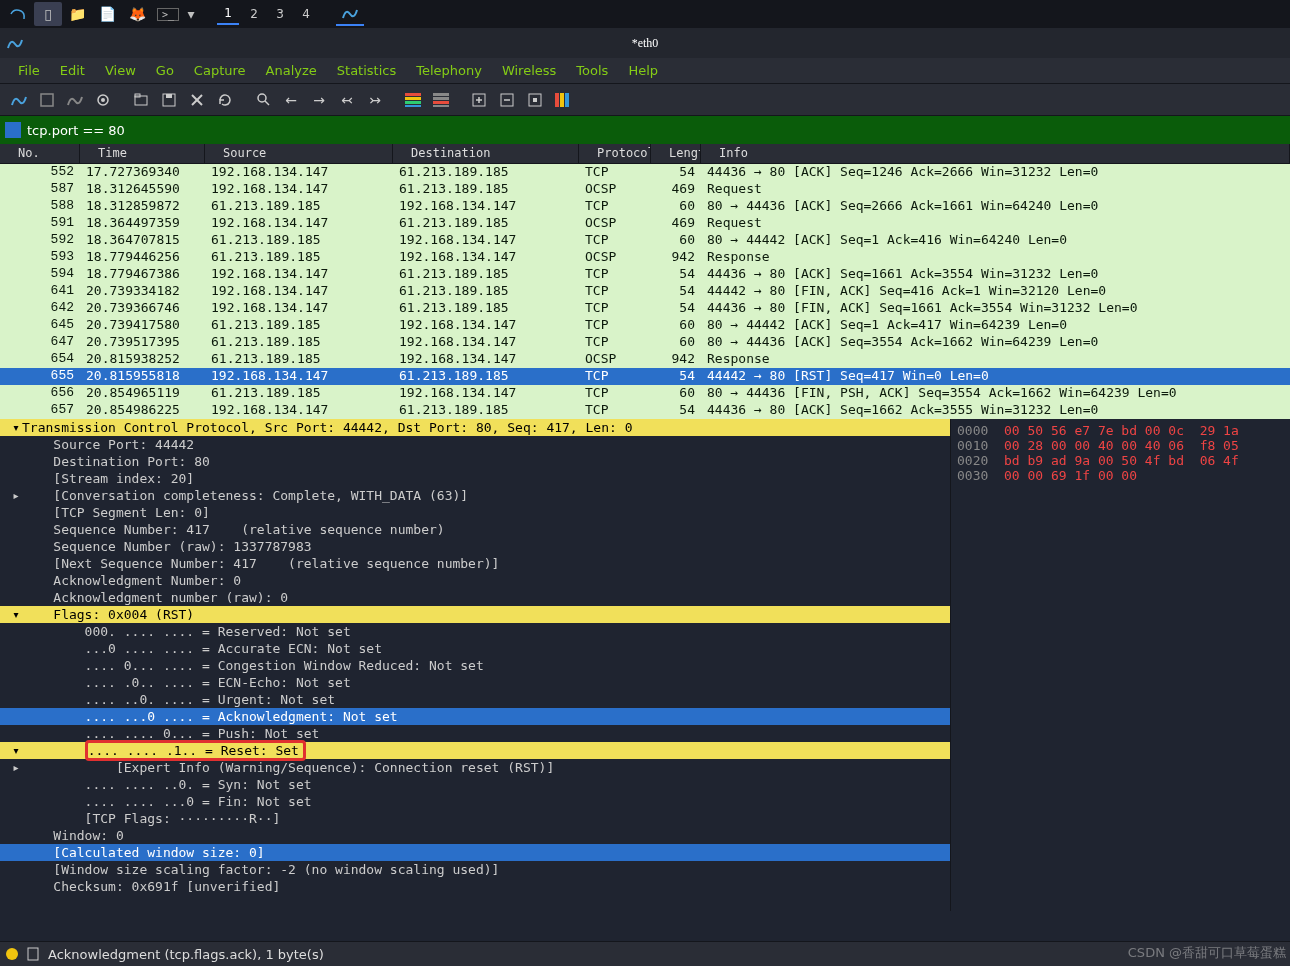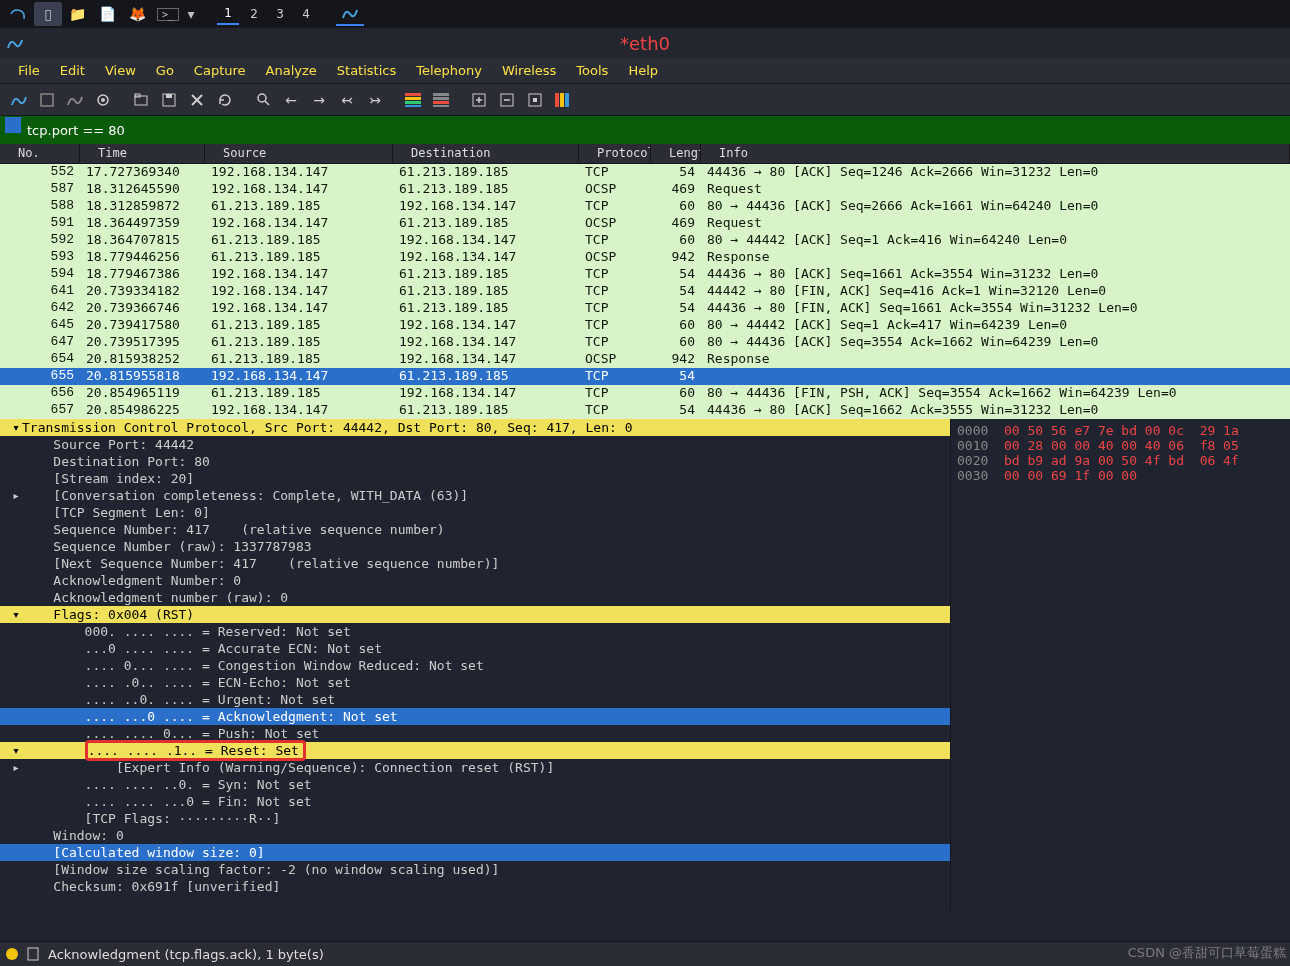--- a/index.html
+++ b/index.html
@@ -5,31 +5,31 @@
   * { box-sizing: border-box; margin: 0; padding: 0; }
   body { font-family: "DejaVu Sans", Arial, sans-serif; font-size: 13px; background: #1f2430; color: #d0d0d0; width: 1290px; height: 966px; overflow: hidden; position: relative; }
   .mono { font-family: "DejaVu Sans Mono", "Courier New", monospace; }
   
   .taskbar { height: 28px; background: #14161c; display: flex; align-items: center; padding: 0 4px; gap: 2px; }
   .tb-item { width: 28px; height: 24px; display: flex; align-items: center; justify-content: center; color: #c0c0c0; font-size: 14px; }
   .tb-item.active { border-bottom: 2px solid #3b82f6; }
   .tb-ws { width: 22px; height: 22px; display: flex; align-items: center; justify-content: center; color: #ccc; font-size: 12px; margin: 0 1px; }
   .tb-ws.active { border-bottom: 2px solid #3b82f6; color: #fff; }
   
-  .titlebar { height: 30px; background: #23262e; display: flex; align-items: center; justify-content: center; color: #ef4444; font-size: 18px; }
+  .titlebar { height: 30px; background: #23262e; display: flex; align-items: center; justify-content: center; color: #ffffff; font-size: 12px; font-family: Liberation Serif, serif; }
   .titlebar .icon-sm { position: absolute; left: 6px; }
   
   .menubar { height: 26px; background: #2a2d36; display: flex; align-items: center; padding: 0 8px; gap: 0; border-bottom: 1px solid #14161c; }
-  .menubar span { padding: 4px 10px; color: #fde047; cursor: default; }
+  .menubar span { padding: 4px 10px; color: #84cc16; cursor: default; }
   
   .toolbar { height: 32px; background: #2a2d36; display: flex; align-items: center; padding: 0 6px; gap: 2px; border-bottom: 1px solid #14161c; }
   .tb-btn { width: 26px; height: 26px; display: flex; align-items: center; justify-content: center; color: #ccc; font-size: 14px; }
   .tb-sep { width: 8px; }
   
-  .filterbar { height: 28px; background: #0a5c0a; border: 1px solid #0a5c0a; display: flex; padding: 0 4px; }
+  .filterbar { height: 28px; background: #0a5c0a; border: 1px solid #0a5c0a; display: flex; align-items: center; padding: 0 4px; }
   .filterbar .bm { width: 16px; height: 16px; background: #2a6fc9; margin-right: 6px; }
   .filterbar input { flex: 1; background: transparent; border: none; color: #fff; font-family: inherit; font-size: 13px; outline: none; }
   
   .packet-head { height: 20px; background: #2a2d36; display: flex; border-bottom: 1px solid #14161c; color: #ddd; font-size: 12px; }
   .packet-head div { padding: 2px 18px; border-right: 1px solid #14161c; overflow: hidden; white-space: nowrap; }
   .c-no { width: 80px; text-align: right; }
   .c-time { width: 125px; }
   .c-src { width: 188px; }
   .c-dst { width: 186px; }
   .c-proto { width: 72px; }
@@ -235,21 +235,21 @@
     <div class="p-row"><div class="c-no">588</div><div class="c-time">18.312859872</div><div class="c-src">61.213.189.185</div><div class="c-dst">192.168.134.147</div><div class="c-proto">TCP</div><div class="c-len">60</div><div class="c-info">80 → 44436 [ACK] Seq=2666 Ack=1661 Win=64240 Len=0</div></div>
     <div class="p-row"><div class="c-no">591</div><div class="c-time">18.364497359</div><div class="c-src">192.168.134.147</div><div class="c-dst">61.213.189.185</div><div class="c-proto">OCSP</div><div class="c-len">469</div><div class="c-info">Request</div></div>
     <div class="p-row"><div class="c-no">592</div><div class="c-time">18.364707815</div><div class="c-src">61.213.189.185</div><div class="c-dst">192.168.134.147</div><div class="c-proto">TCP</div><div class="c-len">60</div><div class="c-info">80 → 44442 [ACK] Seq=1 Ack=416 Win=64240 Len=0</div></div>
     <div class="p-row"><div class="c-no">593</div><div class="c-time">18.779446256</div><div class="c-src">61.213.189.185</div><div class="c-dst">192.168.134.147</div><div class="c-proto">OCSP</div><div class="c-len">942</div><div class="c-info">Response</div></div>
     <div class="p-row"><div class="c-no">594</div><div class="c-time">18.779467386</div><div class="c-src">192.168.134.147</div><div class="c-dst">61.213.189.185</div><div class="c-proto">TCP</div><div class="c-len">54</div><div class="c-info">44436 → 80 [ACK] Seq=1661 Ack=3554 Win=31232 Len=0</div></div>
     <div class="p-row"><div class="c-no">641</div><div class="c-time">20.739334182</div><div class="c-src">192.168.134.147</div><div class="c-dst">61.213.189.185</div><div class="c-proto">TCP</div><div class="c-len">54</div><div class="c-info">44442 → 80 [FIN, ACK] Seq=416 Ack=1 Win=32120 Len=0</div></div>
     <div class="p-row"><div class="c-no">642</div><div class="c-time">20.739366746</div><div class="c-src">192.168.134.147</div><div class="c-dst">61.213.189.185</div><div class="c-proto">TCP</div><div class="c-len">54</div><div class="c-info">44436 → 80 [FIN, ACK] Seq=1661 Ack=3554 Win=31232 Len=0</div></div>
     <div class="p-row"><div class="c-no">645</div><div class="c-time">20.739417580</div><div class="c-src">61.213.189.185</div><div class="c-dst">192.168.134.147</div><div class="c-proto">TCP</div><div class="c-len">60</div><div class="c-info">80 → 44442 [ACK] Seq=1 Ack=417 Win=64239 Len=0</div></div>
     <div class="p-row"><div class="c-no">647</div><div class="c-time">20.739517395</div><div class="c-src">61.213.189.185</div><div class="c-dst">192.168.134.147</div><div class="c-proto">TCP</div><div class="c-len">60</div><div class="c-info">80 → 44436 [ACK] Seq=3554 Ack=1662 Win=64239 Len=0</div></div>
     <div class="p-row"><div class="c-no">654</div><div class="c-time">20.815938252</div><div class="c-src">61.213.189.185</div><div class="c-dst">192.168.134.147</div><div class="c-proto">OCSP</div><div class="c-len">942</div><div class="c-info">Response</div></div>
-    <div class="p-row sel"><div class="c-no">655</div><div class="c-time">20.815955818</div><div class="c-src">192.168.134.147</div><div class="c-dst">61.213.189.185</div><div class="c-proto">TCP</div><div class="c-len">54</div></div>
+    <div class="p-row sel"><div class="c-no">655</div><div class="c-time">20.815955818</div><div class="c-src">192.168.134.147</div><div class="c-dst">61.213.189.185</div><div class="c-proto">TCP</div><div class="c-len">54</div><div class="c-info">44442 → 80 [RST] Seq=417 Win=0 Len=0</div></div>
     <div class="p-row"><div class="c-no">656</div><div class="c-time">20.854965119</div><div class="c-src">61.213.189.185</div><div class="c-dst">192.168.134.147</div><div class="c-proto">TCP</div><div class="c-len">60</div><div class="c-info">80 → 44436 [FIN, PSH, ACK] Seq=3554 Ack=1662 Win=64239 Len=0</div></div>
     <div class="p-row"><div class="c-no">657</div><div class="c-time">20.854986225</div><div class="c-src">192.168.134.147</div><div class="c-dst">61.213.189.185</div><div class="c-proto">TCP</div><div class="c-len">54</div><div class="c-info">44436 → 80 [ACK] Seq=1662 Ack=3555 Win=31232 Len=0</div></div>
   </div>
 
 <div class="lower">
   <div class="details mono" id="details">
       <div class="d-line hl-yellow"><span class="tw">▾</span>Transmission Control Protocol, Src Port: 44442, Dst Port: 80, Seq: 417, Len: 0</div>
       <div class="d-line "><span class="tw"></span>    Source Port: 44442</div>
       <div class="d-line "><span class="tw"></span>    Destination Port: 80</div>
       <div class="d-line "><span class="tw"></span>    [Stream index: 20]</div>

